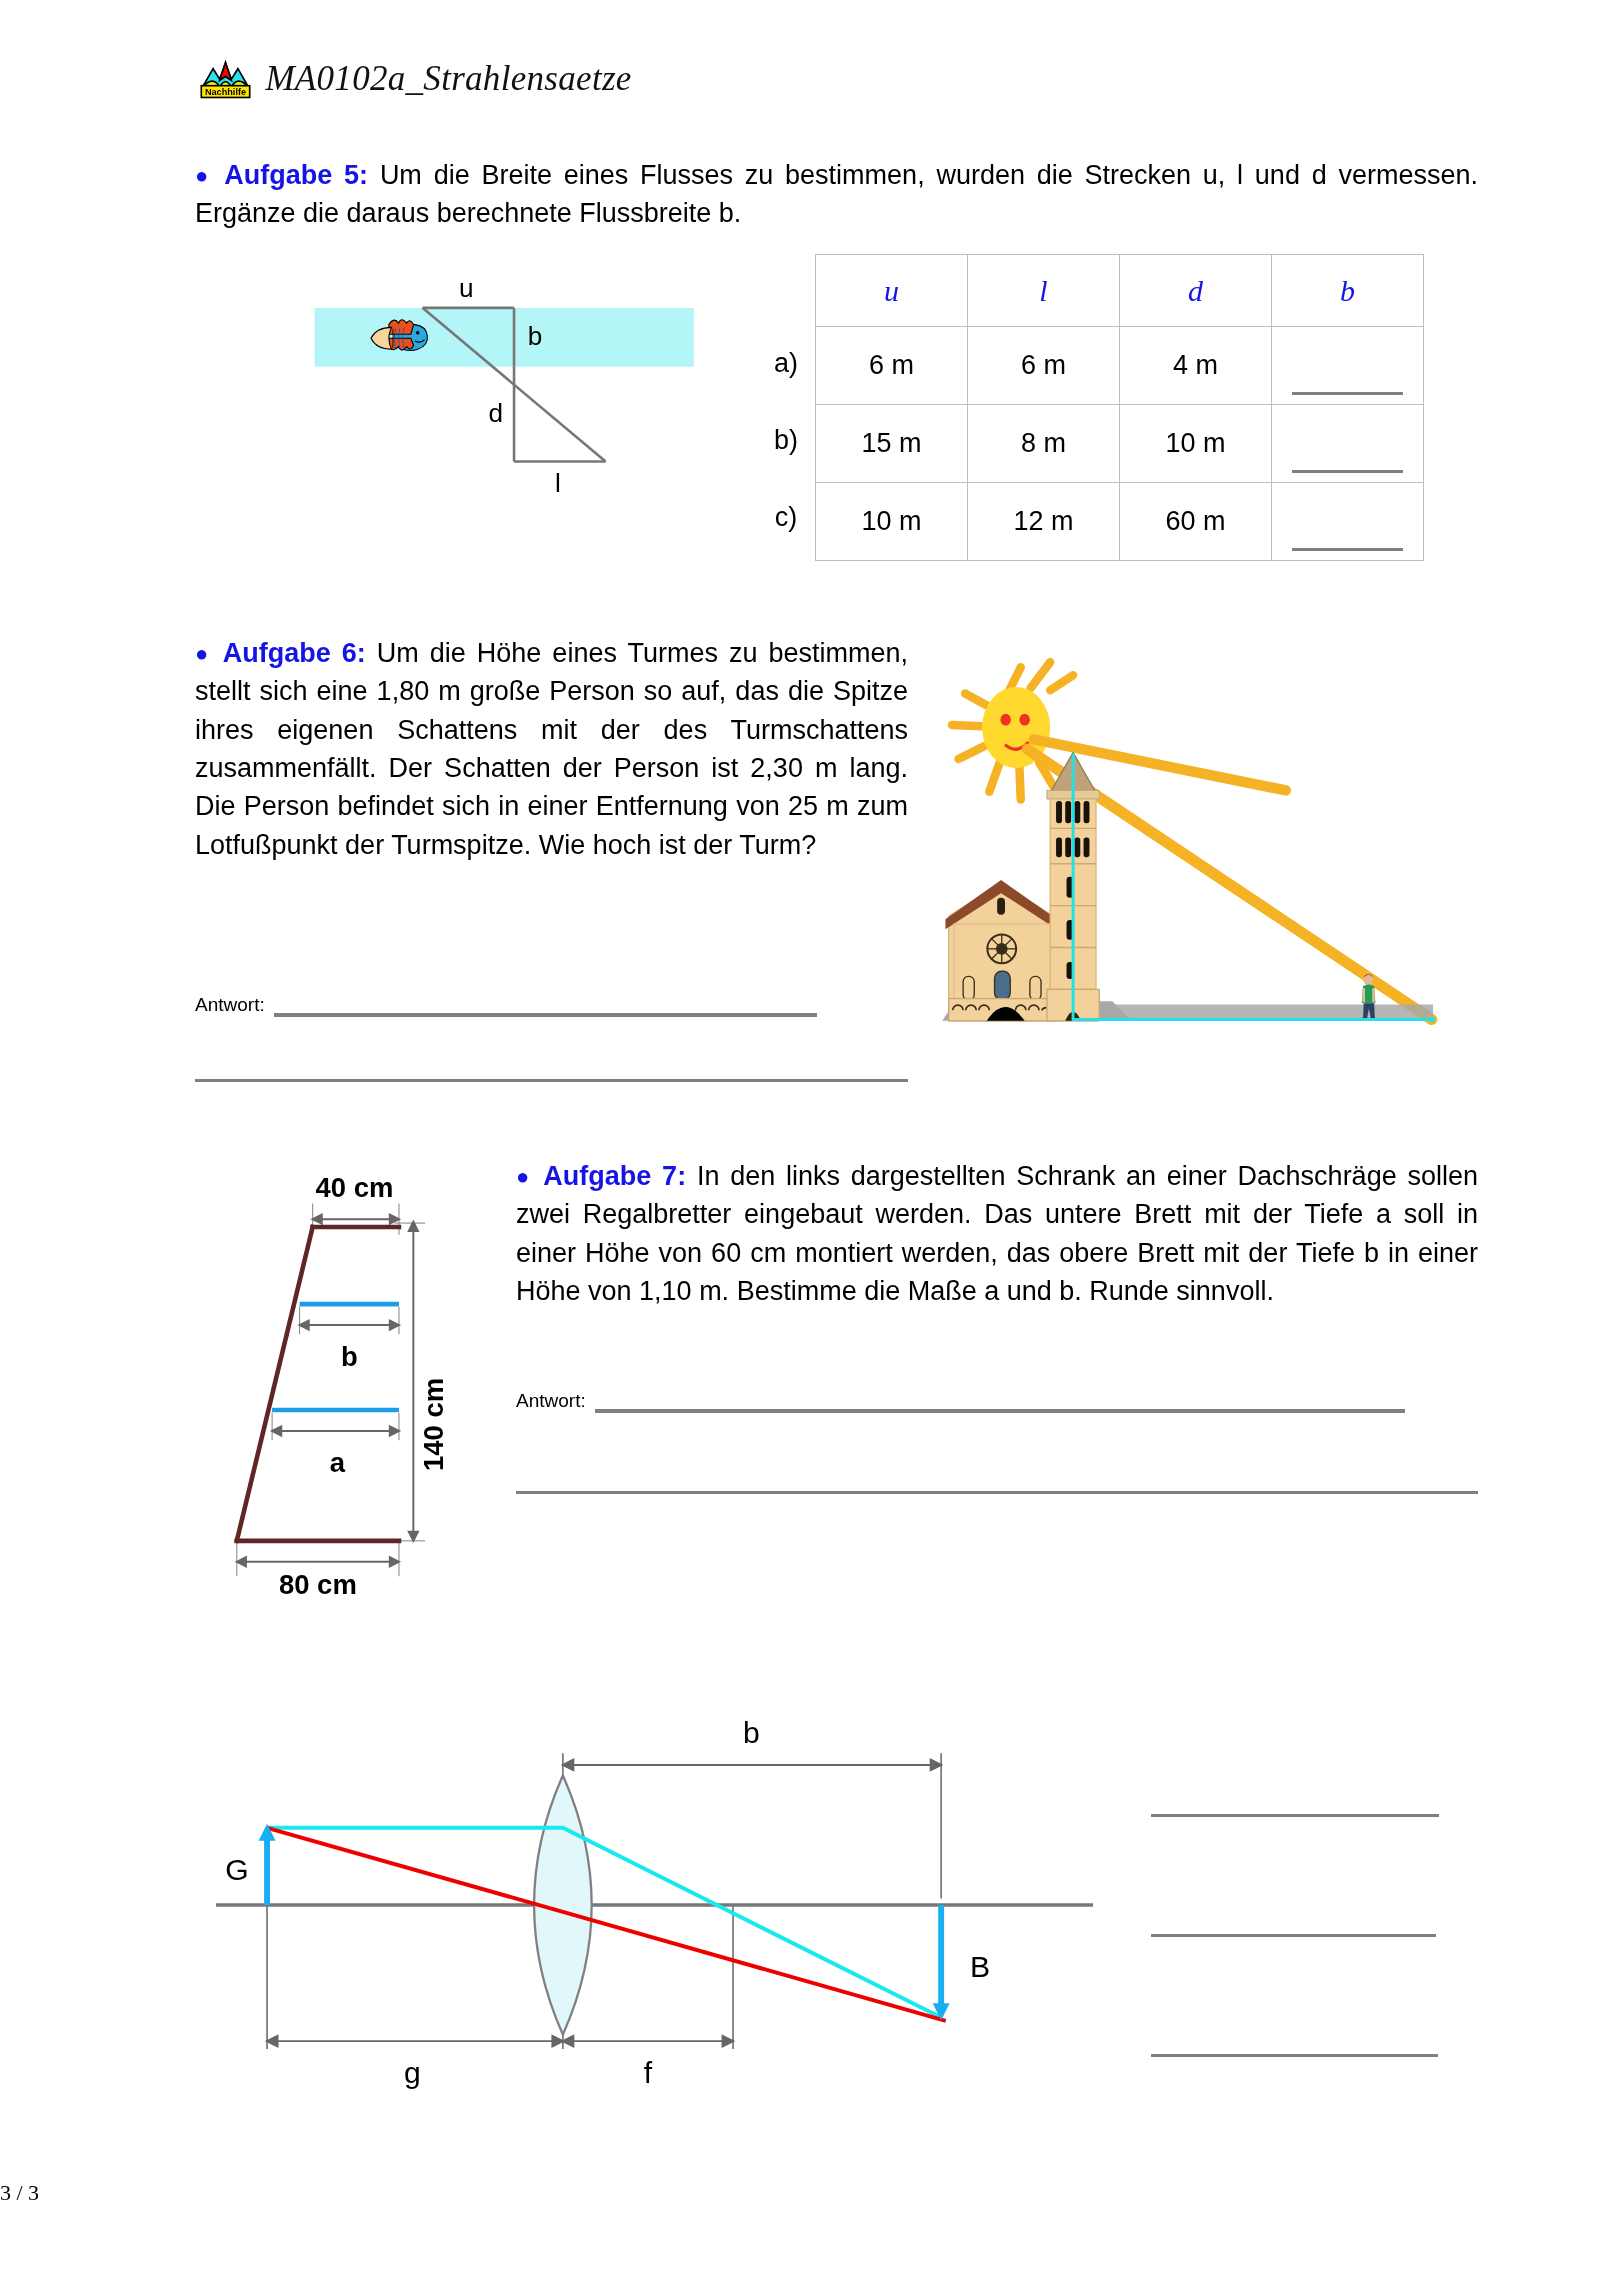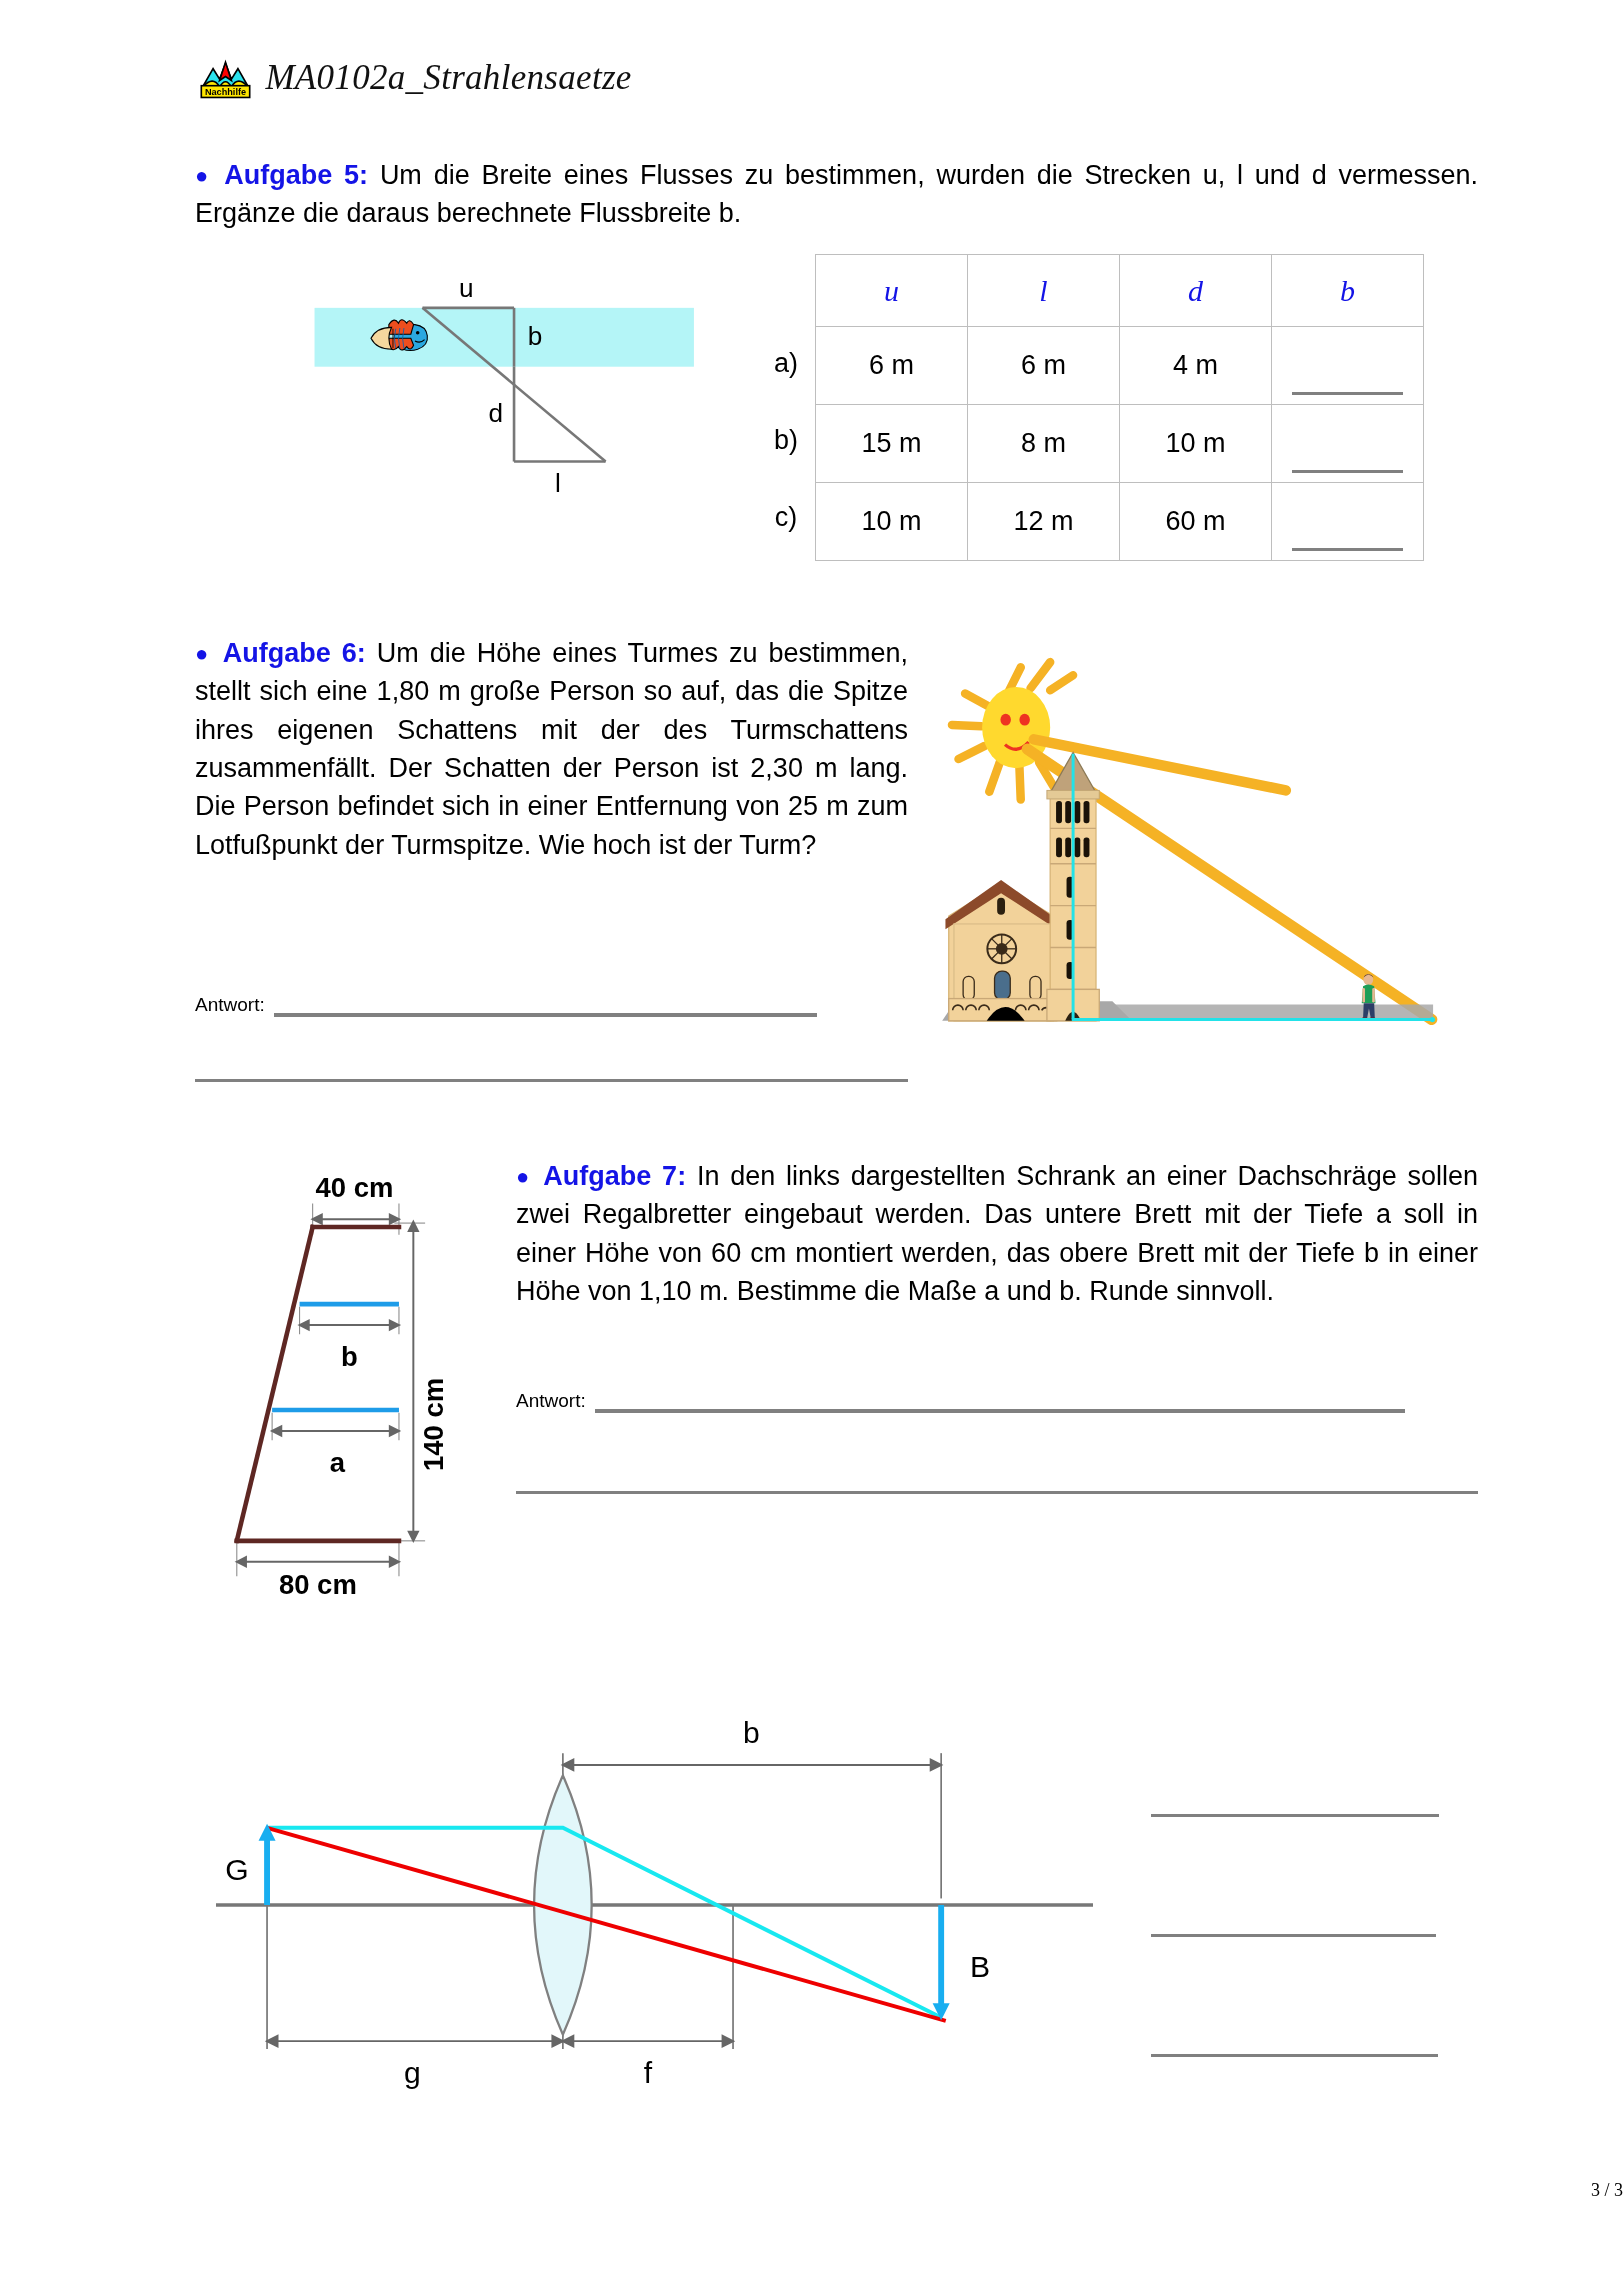--- a/index.html
+++ b/index.html
@@ -5,21 +5,21 @@
   html,body{margin:0;padding:0;background:#fff;}
   body{
     width:1623px;height:2295px;position:relative;
     font-family:"Liberation Sans", sans-serif;
     color:#000;
     overflow:hidden;
   }
   .pg{position:absolute;left:0;top:0;width:1623px;height:2295px;}
 
   
-  #header{position:absolute;left:200px;top:58px;display:flex;align-items:flex-start;gap:14.4px;}
+  #header{position:absolute;left:200px;top:58px;display:flex;align-items:flex-end;gap:14.4px;}
   #logo{width:51px;height:41px;position:relative;}
   #doc-title{
     font-family:"Liberation Serif", serif;
     font-style:italic;font-size:35px;letter-spacing:0.3px;color:#111;
     white-space:nowrap;
   }
 
   
   .task{
     position:absolute;
@@ -57,22 +57,22 @@
   .rowlabels div{height:77px;display:flex;align-items:center;justify-content:center;
                  width:46px;font-size:27px;}
   .rowlabels .spacer{height:71px;}
 
   
   .fig{position:absolute;}
 
   svg{display:block;overflow:visible;}
 
   
-  #footer{position:absolute;left:0;top:2180px;width:1623px;text-align:right;
-          font-family:"Liberation Serif",serif;font-size:18px;color:#000;}
+  #footer{position:absolute;left:0;top:2180px;width:1623px;text-align:left;
+          font-family:"Liberation Serif",serif;font-size:22px;color:#000;}
 </style>
 </head>
 <body>
 
 <div class="pg">
 
   <div id="header">
     <div id="logo">
       <svg width="51" height="41" viewBox="0 0 78 62">
         <path d="M4 44 L20 16 L30 32 L39 8 L48 32 L58 16 L74 44 Z" fill="#2BE3EF" stroke="#000" stroke-width="2.5"></path>

